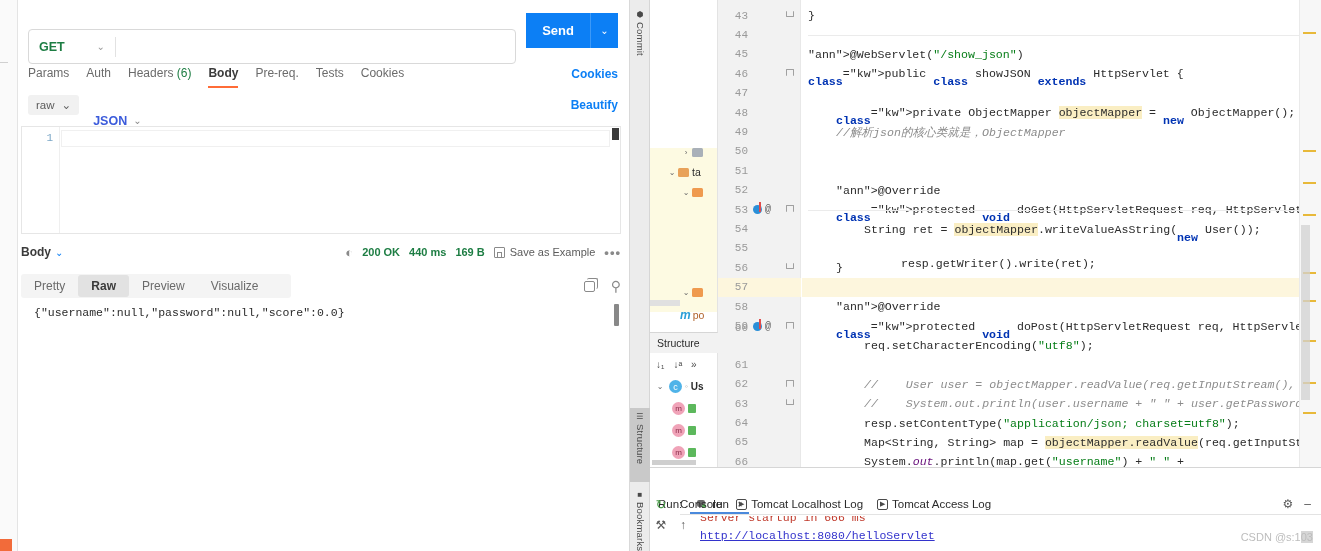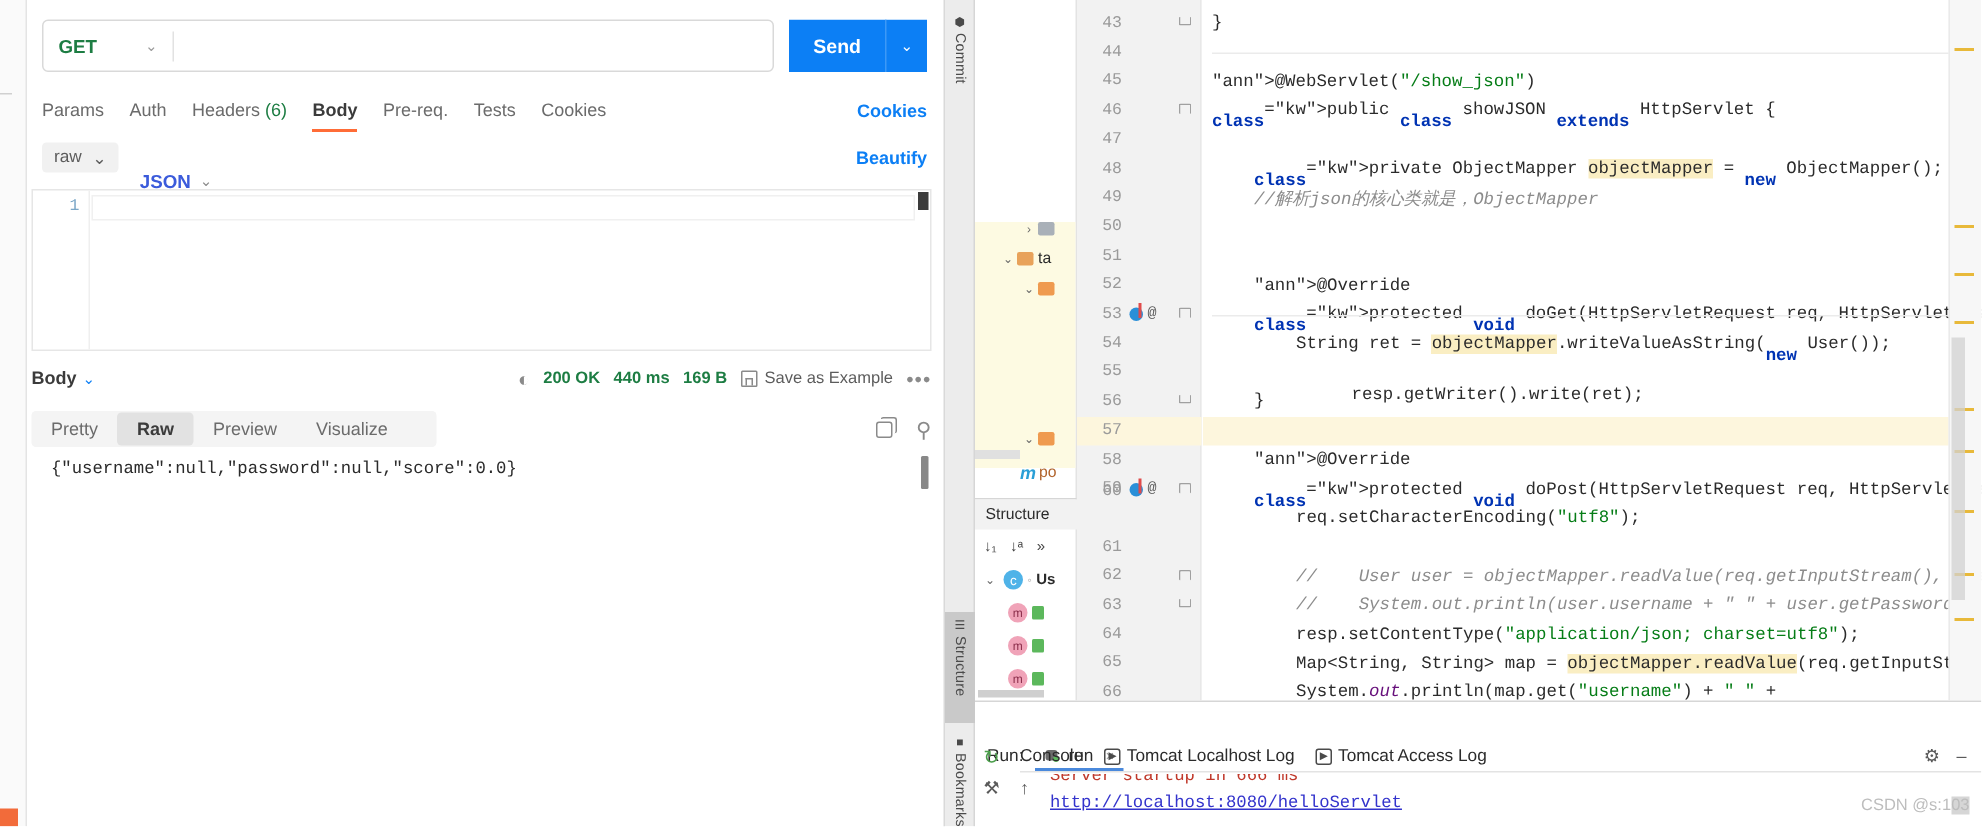--- a/index.html
+++ b/index.html
@@ -32,20 +32,21 @@
 
   
   #url-row {
     position: absolute; left: 28px; top: 13px; width: 590px; height: 35px;
     display: flex; align-items: stretch;
   }
   #method-url {
     flex: 1; display: flex; align-items: center;
     border: 1px solid #d9d9d9; border-radius: 4px; background: #fff;
     height: 35px;
+    margin-top: 16px;
   }
   #method-select {
     display: flex; align-items: center; justify-content: space-between;
     width: 86px; height: 100%; padding: 0 10px;
     font-size: 12.5px; font-weight: 700; color: #1d7d43;
   }
   #method-select .chev { color: #9a9a9a; font-size: 10px; font-weight: 400; }
   #url-divider { width: 1px; height: 20px; background: #e2e2e2; align-self: center; }
   #url-input {
     flex: 1; height: 100%; border: none; outline: none; background: transparent;

